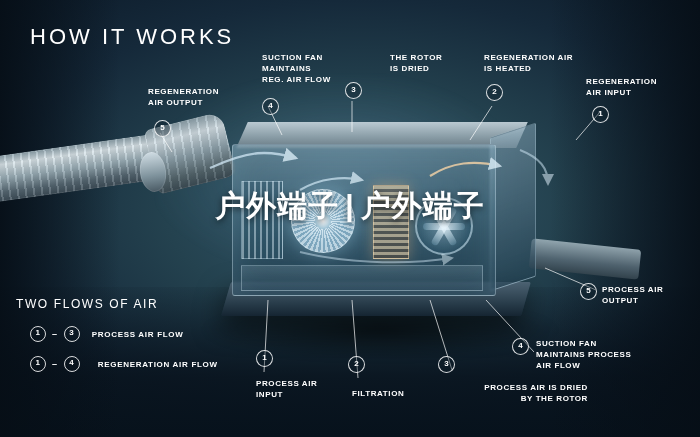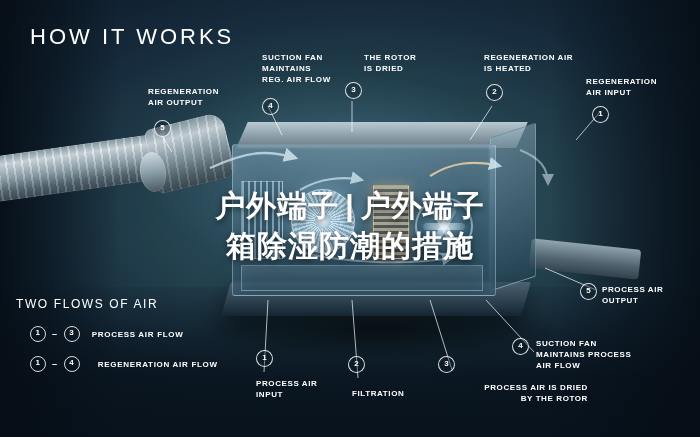--- a/index.html
+++ b/index.html
@@ -351,21 +351,21 @@
 
   <div class="callout" style="left:148px; top:86px; width:94px;">REGENERATION
 AIR OUTPUT</div>
   <div class="num" style="left:154px; top:120px;">5</div>
 
   <div class="callout" style="left:262px; top:52px; width:104px;">SUCTION FAN
 MAINTAINS
 REG. AIR FLOW</div>
   <div class="num" style="left:262px; top:98px;">4</div>
 
-  <div class="callout" style="left:364px; top:52px; width:88px;">THE ROTOR
+  <div class="callout" style="left:390px; top:52px; width:88px;">THE ROTOR
 IS DRIED</div>
   <div class="num" style="left:345px; top:82px;">3</div>
 
   <div class="callout" style="left:484px; top:52px; width:116px;">REGENERATION AIR
 IS HEATED</div>
   <div class="num" style="left:486px; top:84px;">2</div>
 
   <div class="callout" style="left:586px; top:76px; width:102px;">REGENERATION
 AIR INPUT</div>
   <div class="num" style="left:592px; top:106px;">1</div>
@@ -403,16 +403,15 @@
     <span class="num-inline">1</span>
     <span class="dash">–</span>
     <span class="num-inline">4</span>
     <span style="margin-left:12px">REGENERATION AIR FLOW</span>
   </div>
 
   <div class="overlay-title">
     <div>
       <span>户外端子</span><span class="sep">|</span><span>户外端子</span>
     </div>
-    <div>箱除湿防潮的措施</div>
   </div>
 
 </div>
 
 </body></html>

